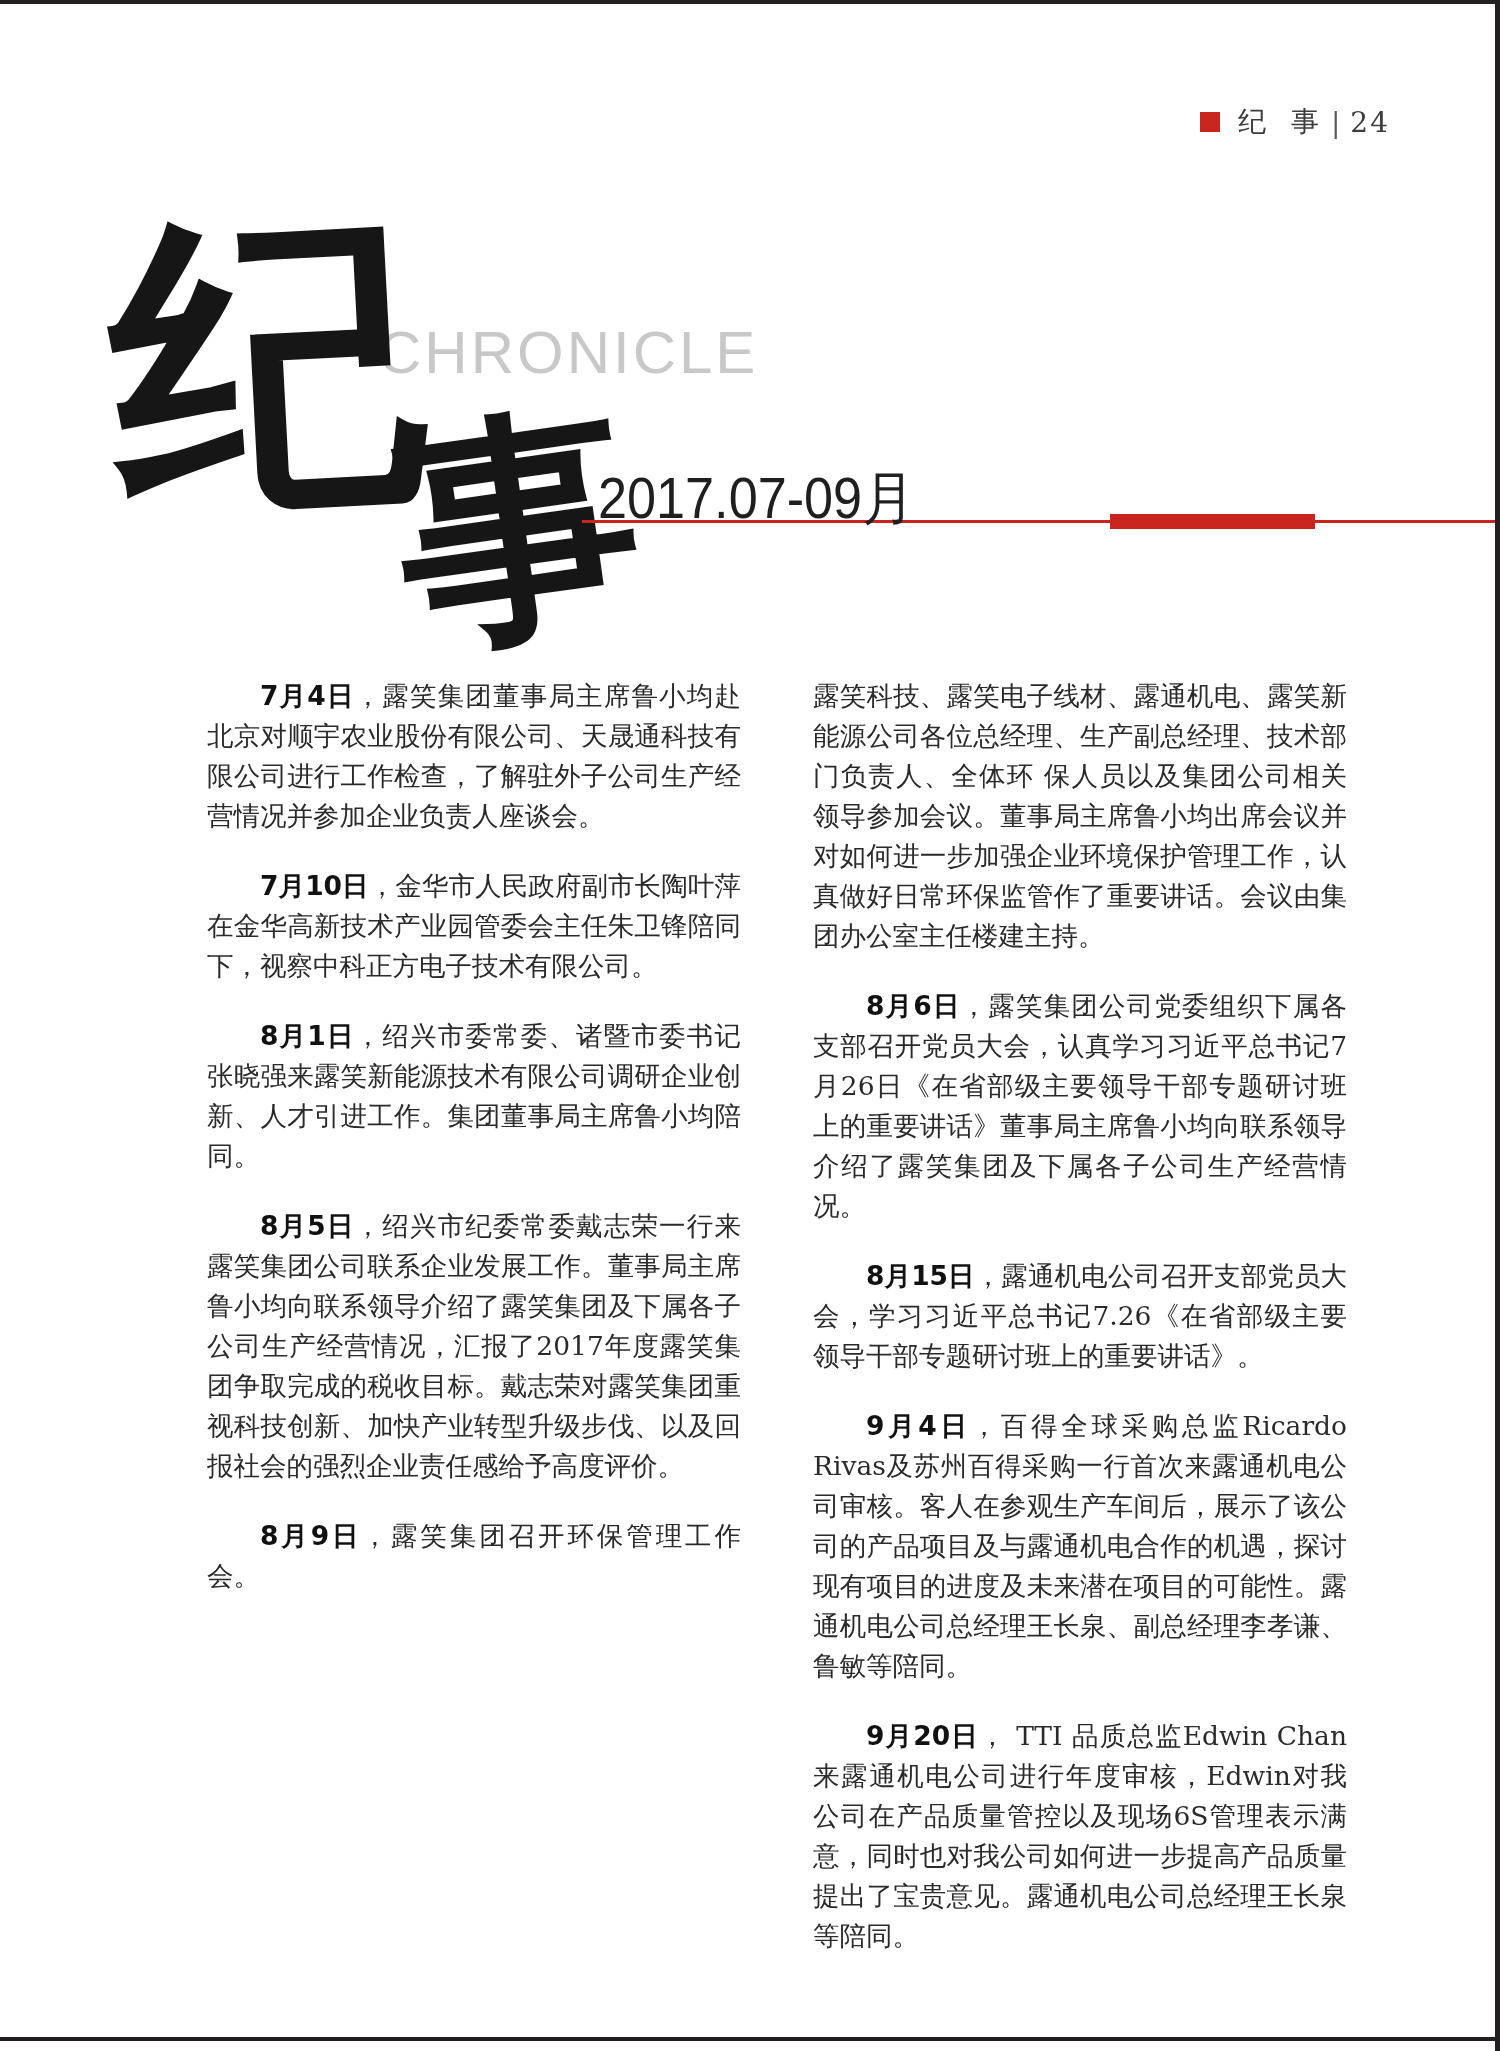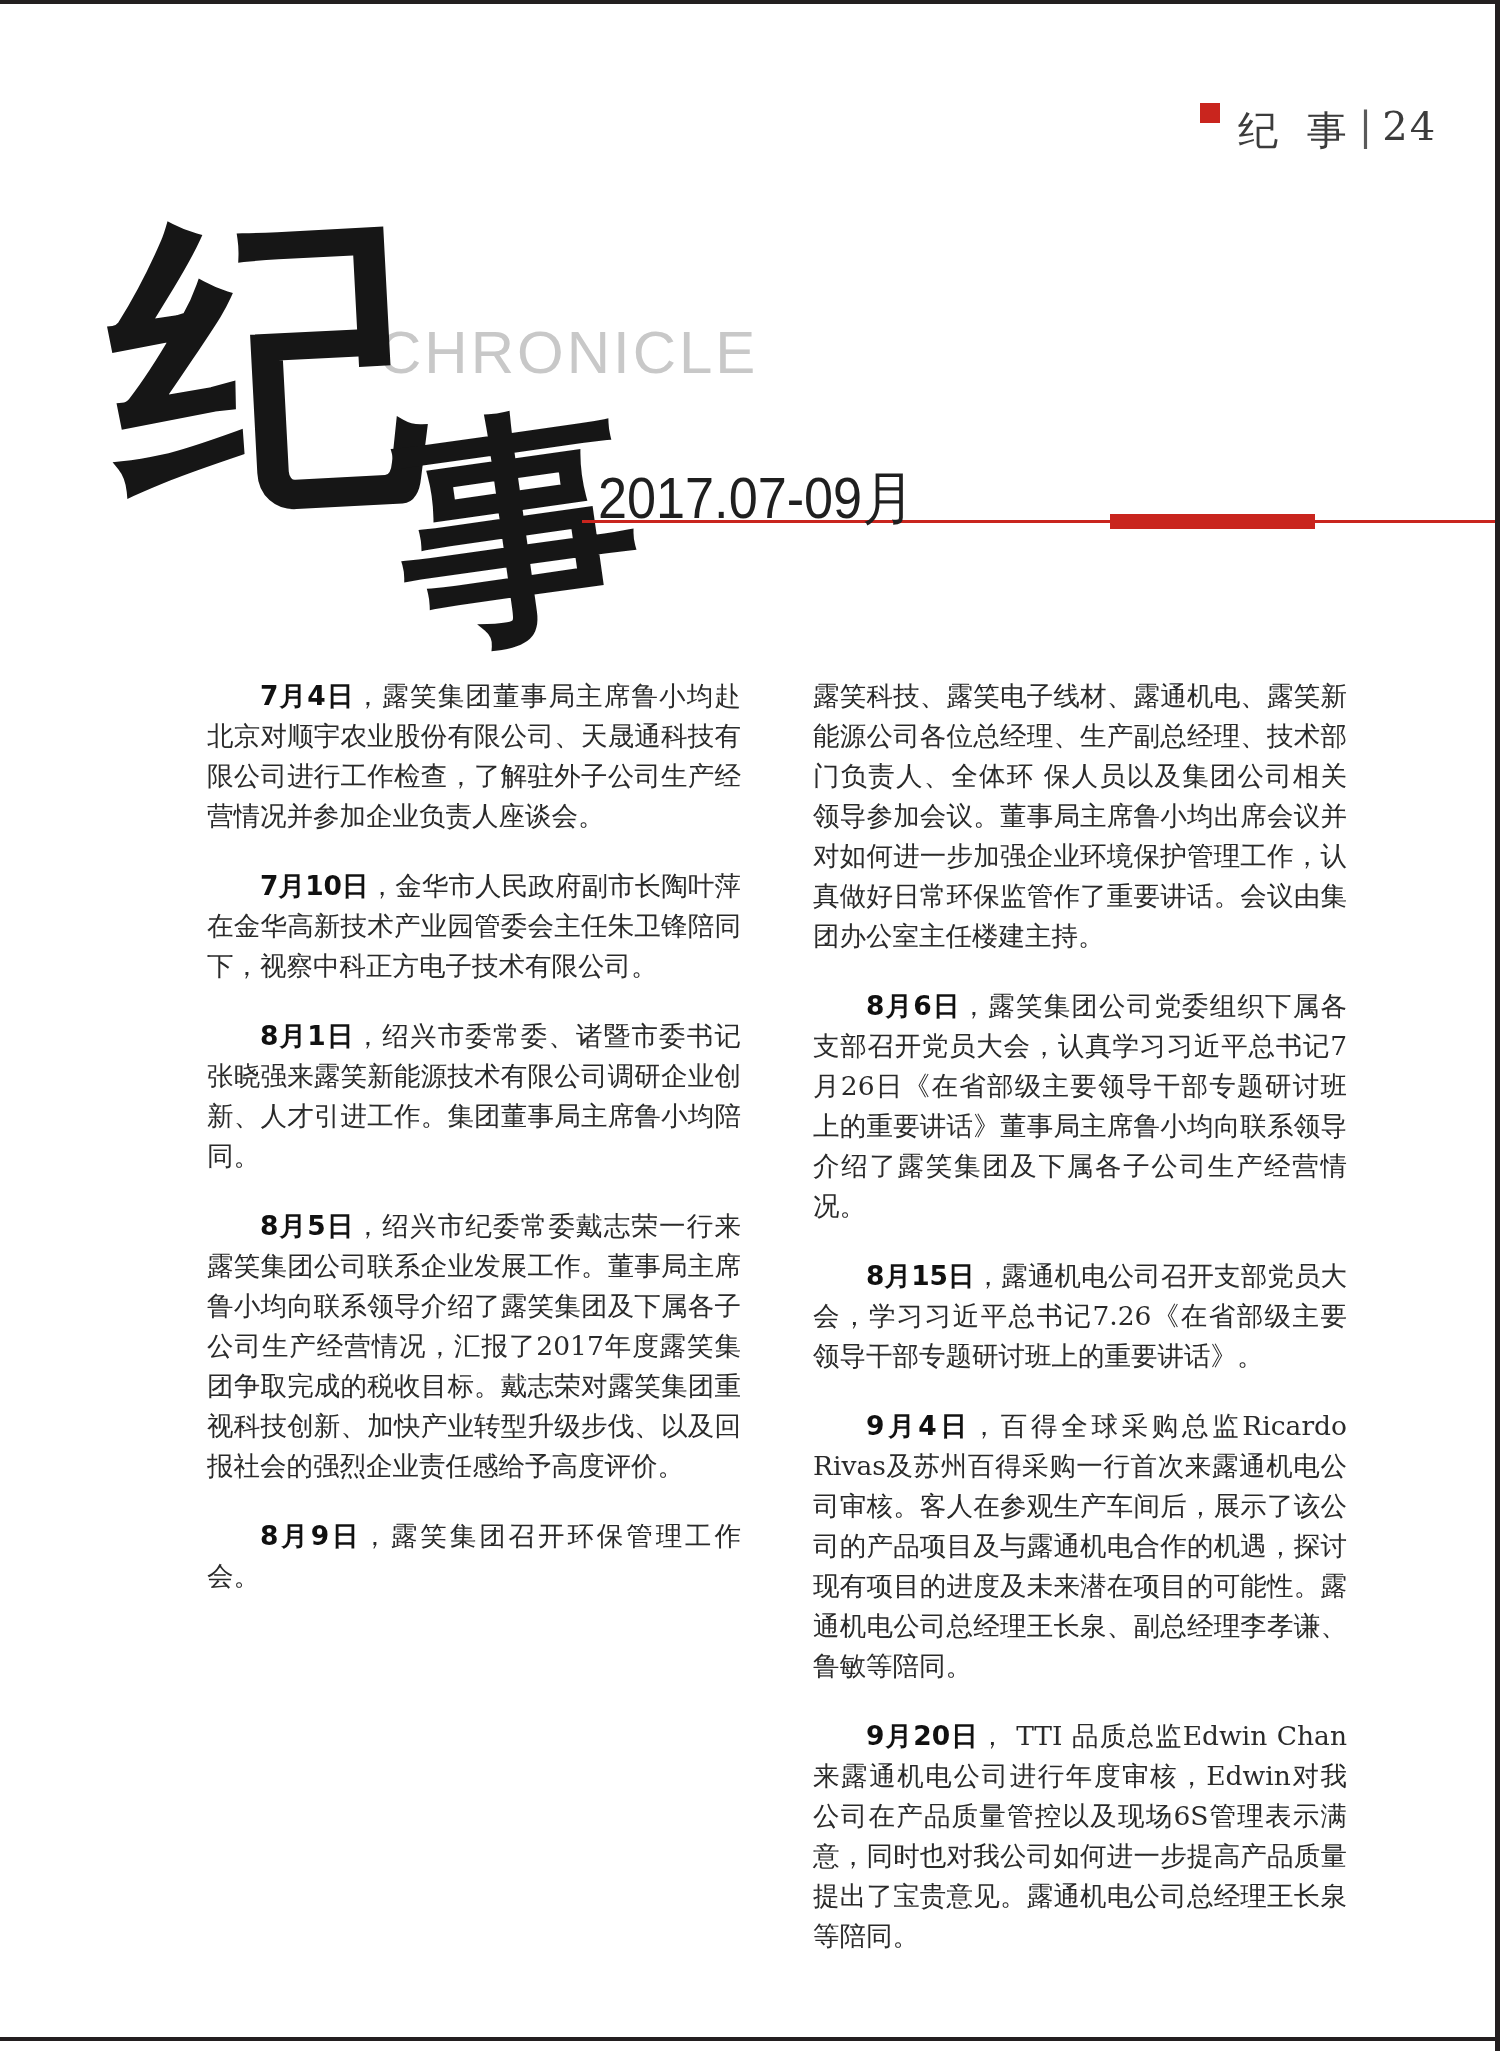--- a/index.html
+++ b/index.html
@@ -12,22 +12,22 @@
     color:#262626;
   }
   
   .edge-top{position:absolute;top:0;left:0;right:0;height:4px;background:#231f20;}
   .edge-right{position:absolute;top:0;right:0;bottom:0;width:5px;background:#231f20;}
   .edge-bottom{position:absolute;left:0;right:0;top:2037px;height:4px;background:#231f20;}
 
   
   .running-head{
     position:absolute;top:103px;left:1200px;
-    display:flex;align-items:flex-start;
-    font-size:40px;color:#3c3c3c;
+    display:flex;align-items:center;
+    font-size:28px;color:#3c3c3c;
   }
   .red-square{width:20px;height:20px;background:#c9251e;display:inline-block;margin-right:18px;}
   .head-title{letter-spacing:8px;}
   .head-divider{margin:0 10px 0 4px;color:#5a5a5a;font-weight:200;}
   .head-page{letter-spacing:2px;}
 
   
   .watermark{
     position:absolute;left:378px;top:318px;
     font-family:"Liberation Sans","DejaVu Sans",sans-serif;

